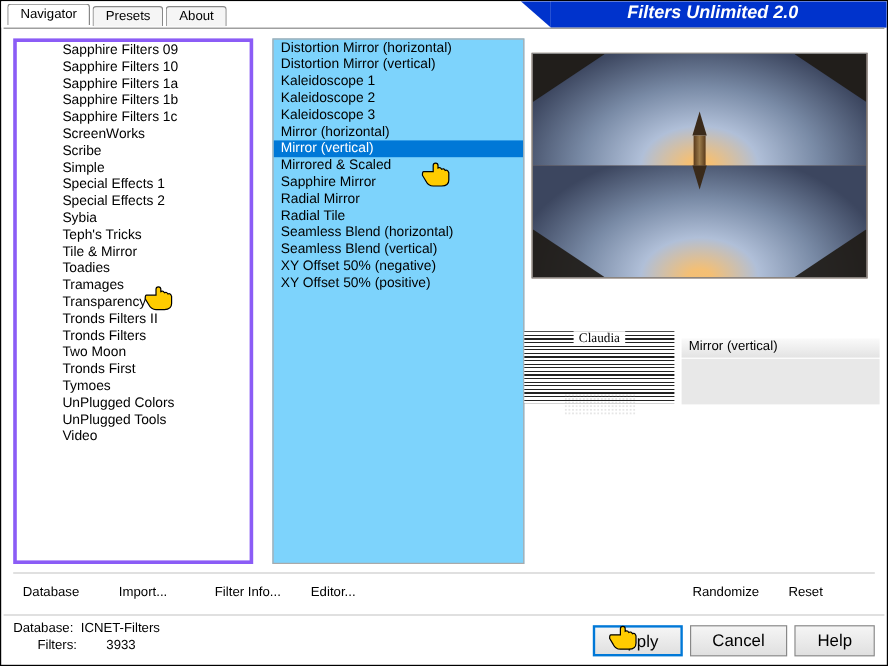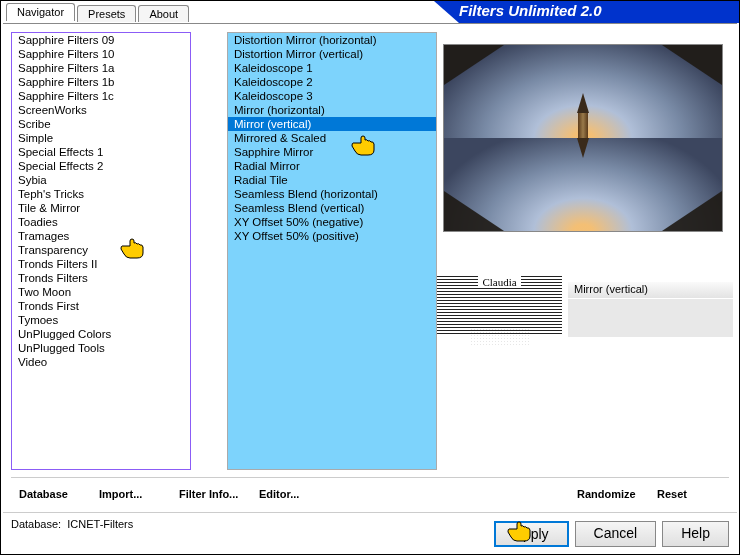--- a/index.html
+++ b/index.html
@@ -1,28 +1,28 @@
 <!DOCTYPE html>
 <html><head>
 <meta charset="utf-8">
 <style>
   * { box-sizing: border-box; margin: 0; padding: 0; font-family: 'Segoe UI', Tahoma, Arial, sans-serif; }
   body { background: #fff; width: 740px; height: 555px; overflow: hidden; border: 1px solid #000; position: relative; }
   
   .header-bar { position: relative; height: 22px; background: #fff; }
-  .title-banner { position: absolute; right: 0; top: 0; width: 280px; height: 22px; background: #0033cc; color: #fff; font-weight: bold; font-style: italic; font-size: 15px; text-align: left; padding-right: 10px; padding-top: 1px; }
+  .title-banner { position: absolute; right: 0; top: 0; width: 280px; height: 22px; background: #0033cc; color: #fff; font-weight: bold; font-style: italic; font-size: 15px; text-align: center; padding-right: 10px; padding-top: 1px; }
   .title-banner::before { content: ''; position: absolute; left: -25px; top: 0; width: 0; height: 0; border-right: 25px solid #0033cc; border-bottom: 22px solid transparent; }
   
   .tabs { position: absolute; top: 3px; left: 5px; display: flex; z-index: 2; align-items: center; }
   .tab { border: 1px solid #888; border-bottom: none; background: #f5f5f5; padding: 2px 10px; font-size: 11px; margin-right: 2px; border-radius: 3px 3px 0 0; cursor: pointer; }
   .tab.active { background: #fff; position: relative; top: -1px; padding-bottom: 3px; }
   
   .main-area { position: absolute; top: 22px; left: 2px; right: 2px; bottom: 44px; border-top: 1px solid #888; }
   
-  .category-list { position: absolute; left: 8px; top: 8px; width: 180px; height: 438px; border: 1px solid #8b5cf6; overflow-y: scroll; background: #fff; }
+  .category-list { position: absolute; left: 8px; top: 8px; width: 200px; height: 438px; border: 3px solid #8b5cf6; overflow-y: scroll; background: #fff; padding-left: 32px; }
   .filter-list { position: absolute; left: 200px; top: 8px; width: 210px; height: 438px; border: 1px solid #aaa; overflow-y: scroll; background: #7dd3fc; margin-left: 24px; }
   
   .list-item { font-size: 11.5px; padding: 1px 6px; color: #000; white-space: nowrap; cursor: default; position: relative; }
   .list-item.selected { background: #0078d7; color: #fff; }
   
   .preview-box { position: absolute; left: 440px; top: 20px; width: 280px; height: 188px; background: #8b6d56; border: 1px solid #888; overflow: hidden; }
   .preview-img { width: 100%; height: 100%; position: relative; }
   .sky-top { position: absolute; top: 0; left: 0; right: 0; height: 50%; background: radial-gradient(ellipse at center 100%, rgba(255,200,120,0.9) 5%, rgba(180,200,230,0.9) 25%, rgba(120,140,170,0.95) 50%, rgba(60,70,95,1) 80%); }
   .sky-bot { position: absolute; bottom: 0; left: 0; right: 0; height: 50%; background: radial-gradient(ellipse at center 0%, rgba(255,200,120,0.9) 5%, rgba(180,200,230,0.9) 25%, rgba(120,140,170,0.95) 50%, rgba(60,70,95,1) 80%); transform: scaleY(-1); }
   .tower { position: absolute; left: 50%; top: 50%; transform: translate(-50%, -50%); width: 12px; height: 90px; }
@@ -39,21 +39,21 @@
   .watermark-label { background: #fff; padding: 0 4px; font-family: cursive; font-size: 11px; position: relative; }
   .watermark-tree { position: absolute; bottom: -10px; width: 60px; height: 18px; background: radial-gradient(circle at center, #ccc 1px, transparent 1px); background-size: 3px 3px; opacity: 0.5; }
   
   .filter-name-bar { position: absolute; left: 565px; top: 258px; width: 165px; height: 16px; background: linear-gradient(to bottom, #fafafa, #e3e3e3); font-size: 11px; padding: 1px 6px; }
   .filter-name-bar-below { position: absolute; left: 565px; top: 275px; width: 165px; height: 38px; background: #e8e8e8; }
   
   .hr-line { position: absolute; left: 8px; right: 8px; height: 1px; background: #ccc; }
   .hr1 { top: 453px; }
   
   .bottom-buttons { position: absolute; left: 8px; top: 460px; right: 8px; display: flex; gap: 0; }
-  .link-btn { font-size: 11px; font-weight: bold; padding: 4px 8px; cursor: pointer; min-width: 80px; }
+  .link-btn { font-size: 11px; font-weight: normal; padding: 4px 8px; cursor: pointer; min-width: 80px; }
   .spacer { flex: 1; }
   
   .footer-bar { position: absolute; left: 2px; right: 2px; bottom: 2px; height: 40px; border-top: 1px solid #ccc; }
   .db-info { position: absolute; left: 8px; top: 4px; font-size: 11px; line-height: 14px; text-align: center; }
   .footer-buttons { position: absolute; right: 8px; top: 8px; display: flex; gap: 6px; }
   .btn { border: 1px solid #888; background: linear-gradient(to bottom, #f5f5f5, #e0e0e0); padding: 3px 18px; font-size: 14px; cursor: pointer; min-width: 60px; text-align: center; }
   .btn.primary { border: 2px solid #0078d7; }
   
   .hand-pointer { position: absolute; z-index: 10; pointer-events: none; }
   
@@ -153,20 +153,21 @@
     <span class="link-btn"><span class="u">Editor...</span></span>
     <span class="spacer"></span>
     <span class="link-btn"><span>Randomize</span></span>
     <span class="link-btn"><span>Reset</span></span>
   </div>
 </div>
 
 <div class="footer-bar">
   <div class="db-info">
     <div><span>Database:</span>&nbsp;&nbsp;<span>ICNET-Filters</span></div>
+    <div><span>Filters:</span>&nbsp;&nbsp;&nbsp;&nbsp;&nbsp;&nbsp;&nbsp;&nbsp;<span>3933</span></div>
   </div>
   <div class="footer-buttons">
     <div class="btn primary">Apply</div>
     <div class="btn">Cancel</div>
     <div class="btn">Help</div>
   </div>
 </div>
 
 <svg class="hand-pointer" style="left:119px; top:235px;" width="30" height="24" viewBox="0 0 30 24">
     <path d="M2 10 L10 10 L10 5 Q10 3 12 3 Q14 3 14 5 L14 7 Q16 6 17 8 Q19 7 20 9 Q22 8 23 11 L23 17 Q23 22 17 22 L10 22 Q6 22 4 18 L1 13 Q1 10 2 10 Z" fill="#ffcc00" stroke="#000" stroke-width="1"></path>

